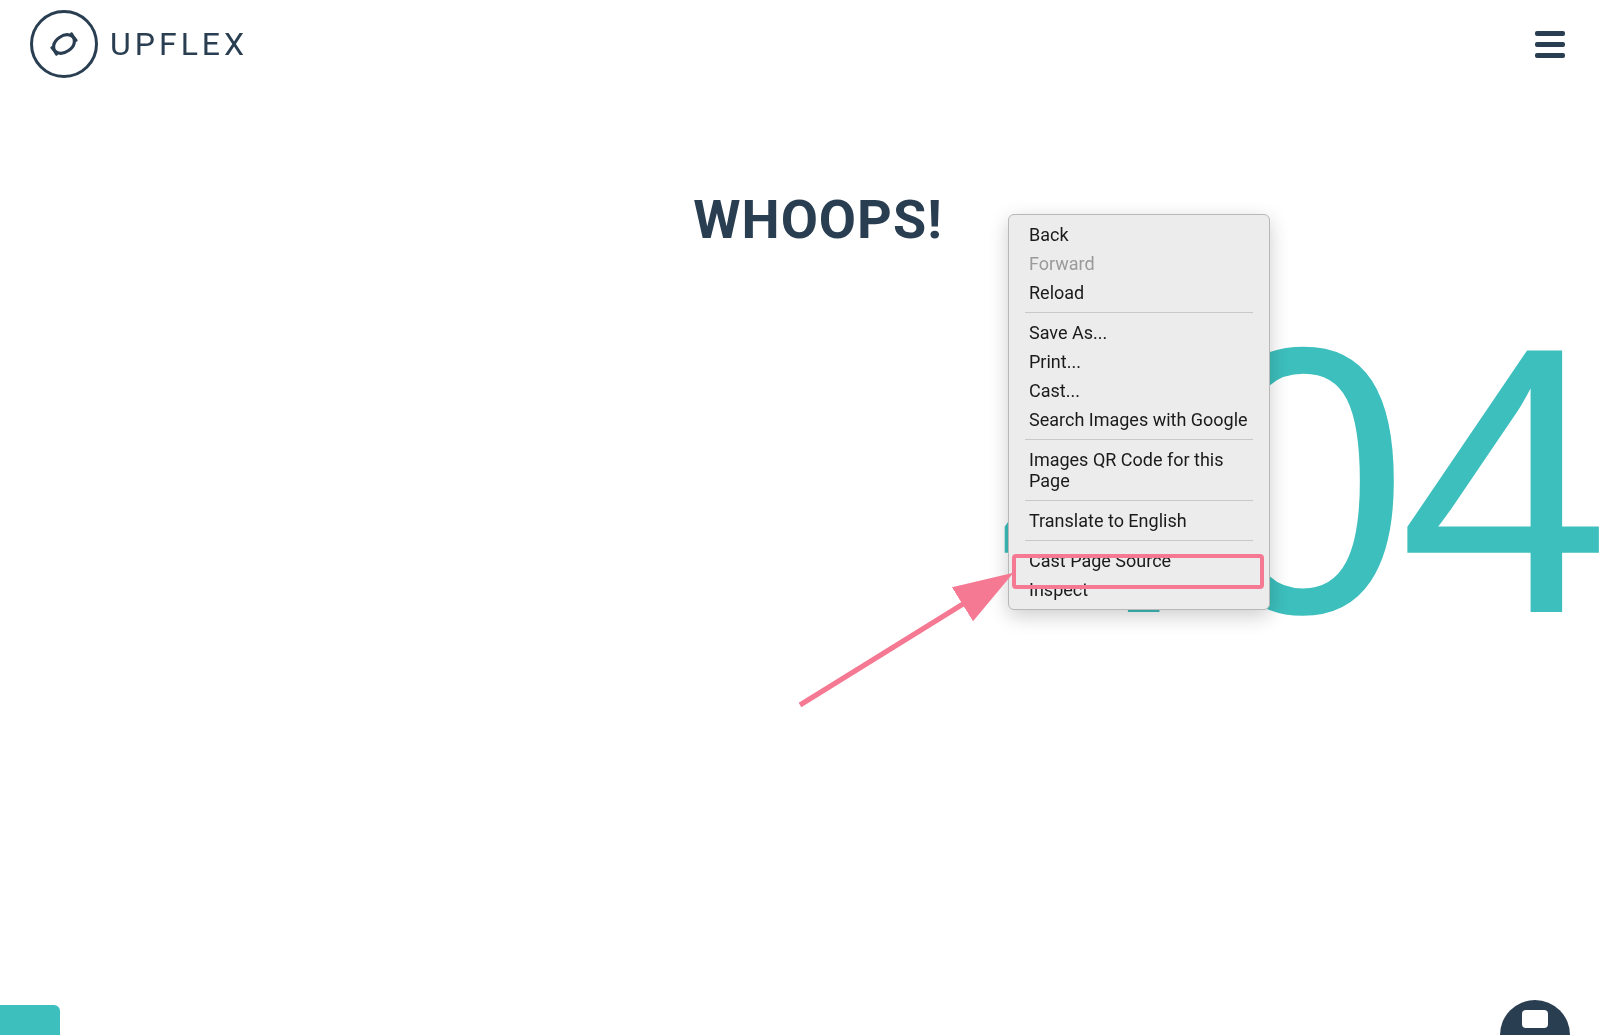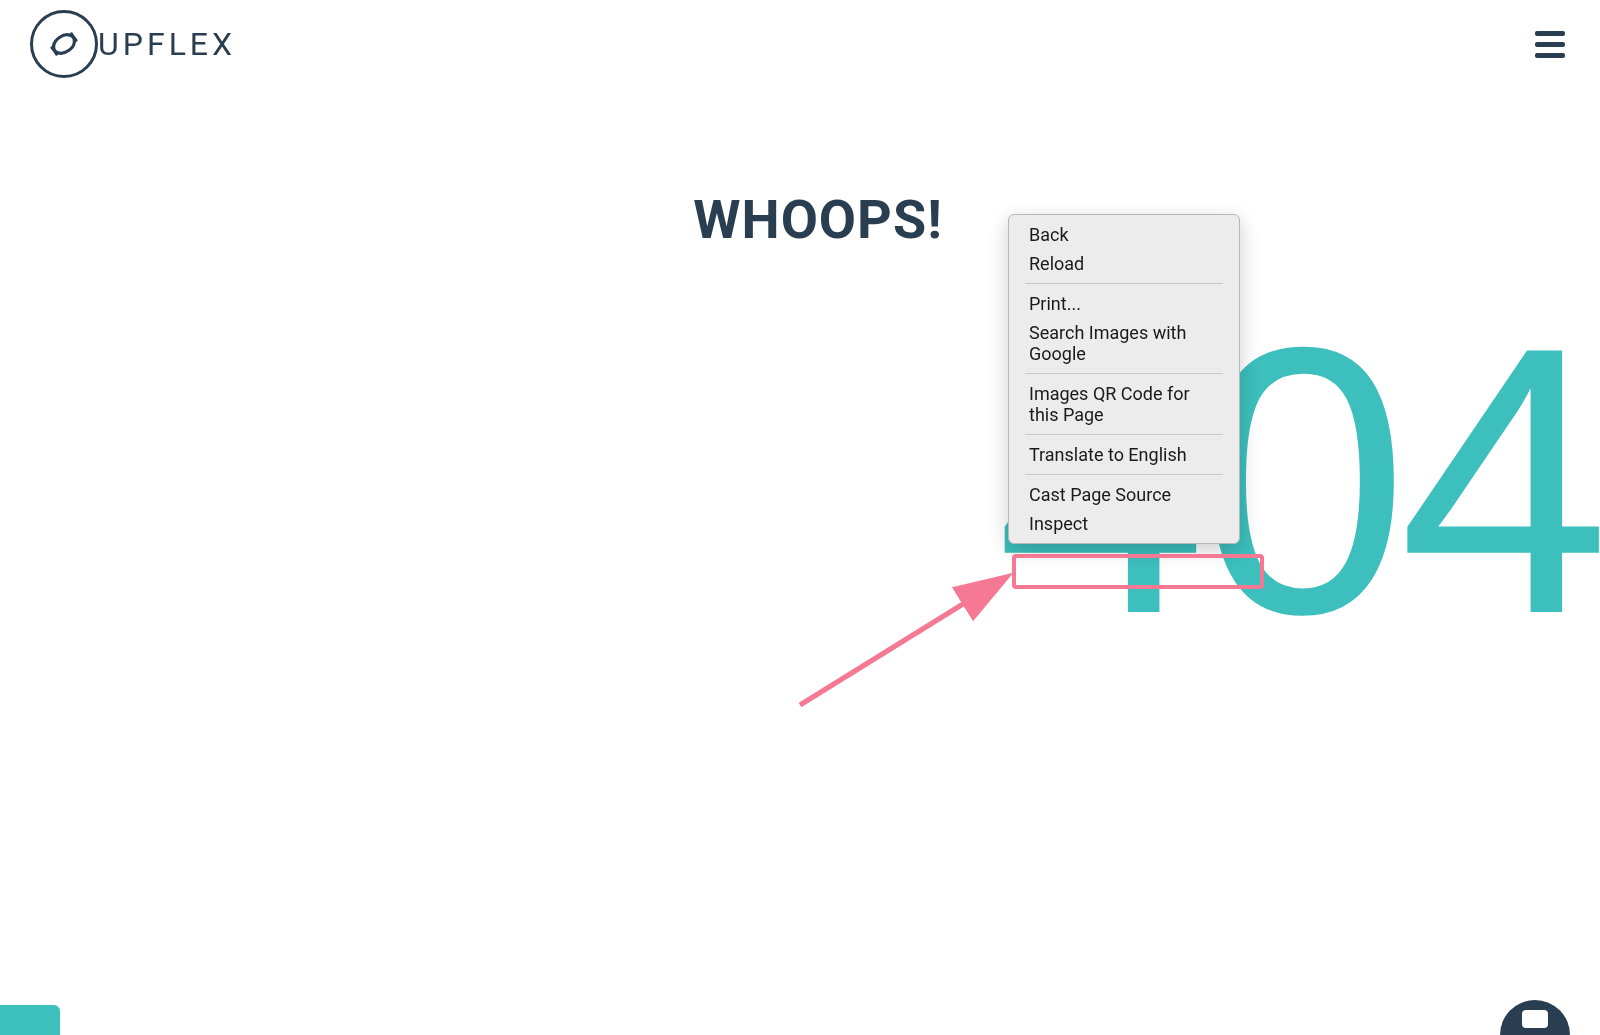--- a/index.html
+++ b/index.html
@@ -17,21 +17,21 @@
     }
     .header {
       display: flex;
       justify-content: space-between;
       align-items: center;
       padding: 10px 30px 10px 30px;
     }
     .logo-container {
       display: flex;
       align-items: center;
-      gap: 0;
+      gap: 12px;
     }
     .logo-icon {
       width: 68px;
       height: 68px;
       border: 3px solid #2a3e52;
       border-radius: 50%;
       display: flex;
       align-items: center;
       justify-content: center;
     }
@@ -78,21 +78,21 @@
       line-height: 1;
       margin-top: 40px;
       letter-spacing: -10px;
       font-family: -apple-system, "Helvetica Neue", Arial, sans-serif;
       text-align: right;
     }
     .context-menu {
       position: absolute;
       top: 214px;
       left: 1008px;
-      width: 232px;
+      width: 262px;
       background: #ececec;
       border: 1px solid #b8b8b8;
       border-radius: 6px;
       box-shadow: 0 6px 20px rgba(0,0,0,0.2);
       padding: 5px 0;
       font-size: 18px;
       color: #1a1a1a;
     }
     .menu-item {
       padding: 4px 20px;
@@ -175,23 +175,26 @@
   </div>
 </div>
 
 <div class="content">
   <h1 class="whoops">WHOOPS!</h1>
   <div class="error-code">404</div>
 </div>
 
 <div class="context-menu">
   <div class="menu-item">Back</div>
+  <div class="menu-item disabled">Forward</div>
   <div class="menu-item">Reload</div>
   <div class="menu-divider"></div>
+  <div class="menu-item">Save As...</div>
   <div class="menu-item">Print...</div>
+  <div class="menu-item">Cast...</div>
   <div class="menu-item">Search Images with Google</div>
   <div class="menu-divider"></div>
   <div class="menu-item">Images QR Code for this Page</div>
   <div class="menu-divider"></div>
   <div class="menu-item">Translate to English</div>
   <div class="menu-divider"></div>
   <div class="menu-item">Cast Page Source</div>
   <div class="menu-item">Inspect</div>
 </div>
 

